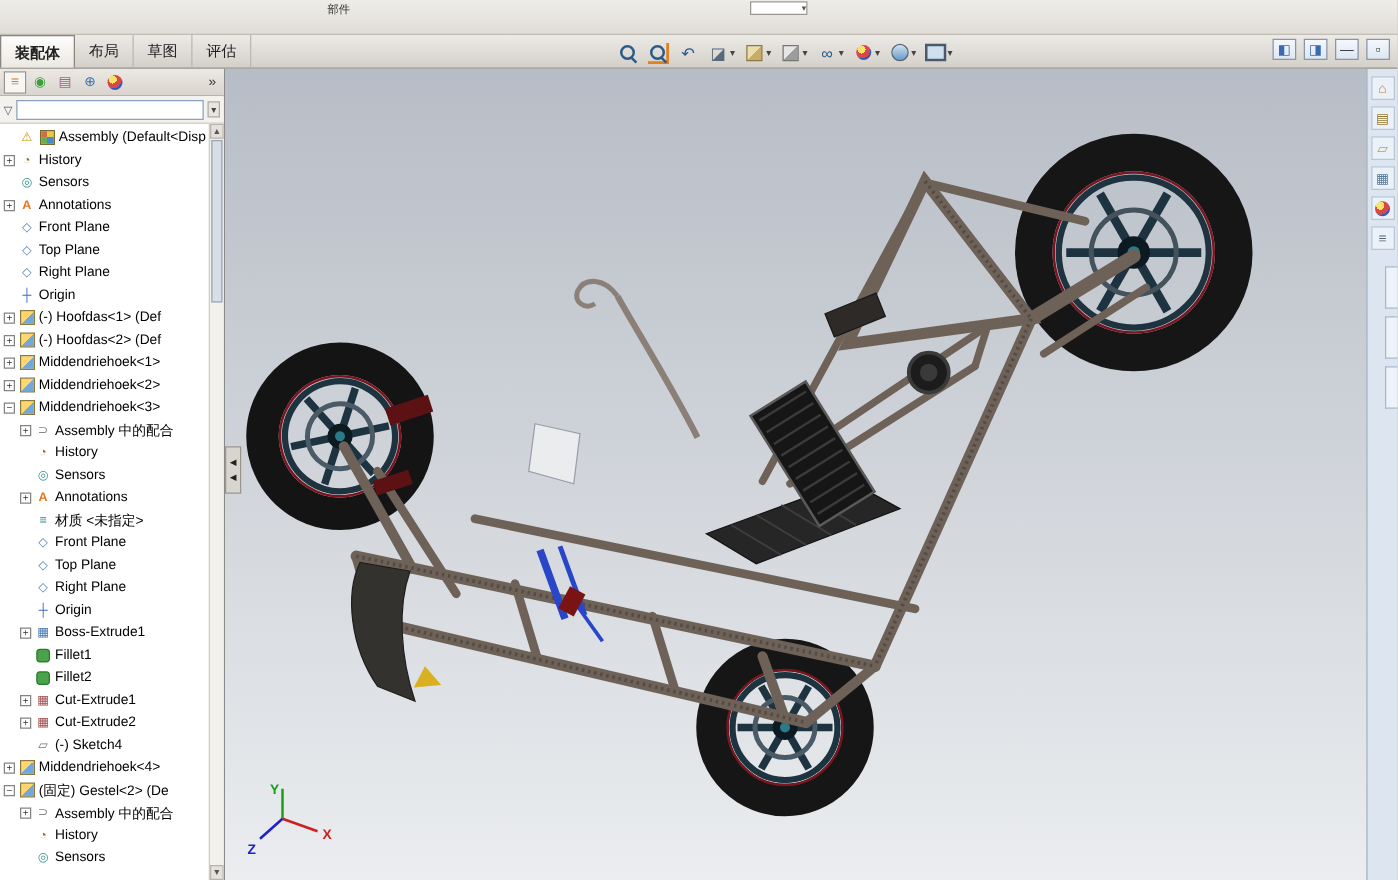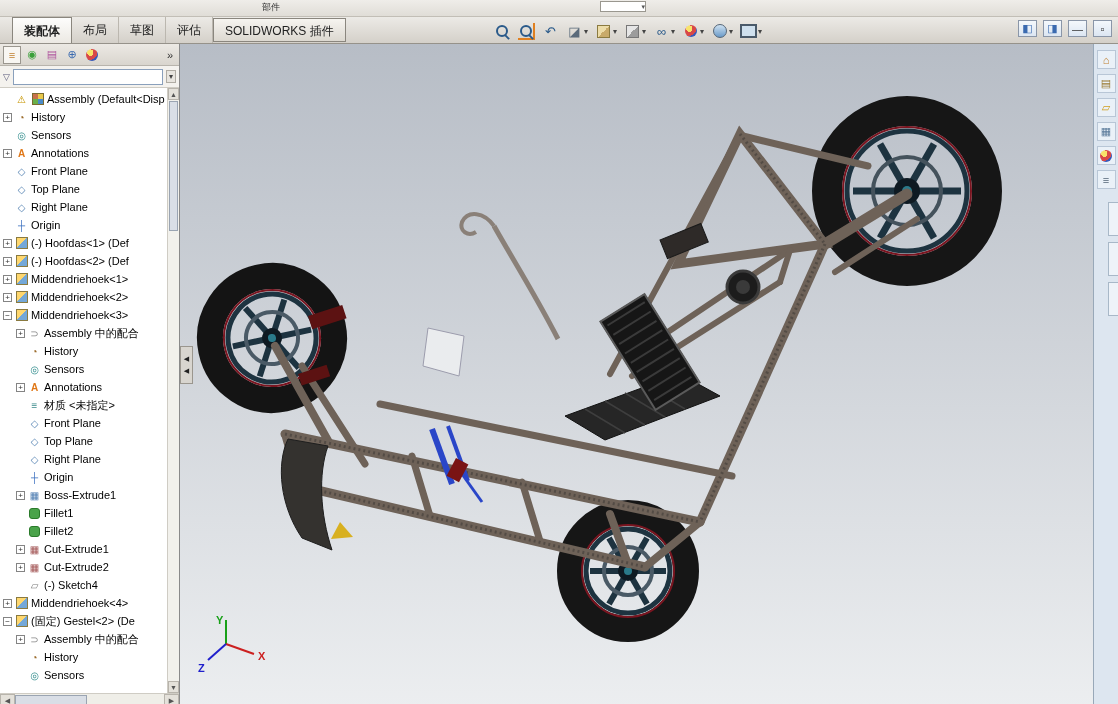--- a/index.html
+++ b/index.html
@@ -1,28 +1,28 @@
 <!DOCTYPE html>
 <html><head>
 <meta charset="utf-8">
 <style>
   * { box-sizing: border-box; margin:0; padding:0; }
   html,body { width:1118px; height:704px; overflow:hidden; }
   body { font-family:"Liberation Sans", sans-serif; font-size:12px; background:#d6d3ce; position:relative; }
 
   
-  .menubar { height:17px; background:linear-gradient(#efede9,#e0ddd7); border-bottom:1px solid #c2beb6;
+  .menubar { height:28px; background:linear-gradient(#efede9,#e0ddd7); border-bottom:1px solid #c2beb6;
              position:relative; font-size:9px; color:#333; }
   .menu-item { position:absolute; left:262px; top:1px; }
   .mini-combo { position:absolute; left:600px; top:1px; width:46px; height:11px; background:#fff;
                 border:1px solid #9a978f; display:flex; justify-content:flex-end; align-items:center; font-size:7px; color:#555; }
 
   
   .tabrow { height:27px; background:linear-gradient(#eceae6,#d4d0c9); border-bottom:1px solid #96928a;
-            position:relative; display:flex; align-items:stretch;padding-left:12px; }
+            position:relative; display:flex; align-items:stretch; }
   .tabs { display:flex; align-items:stretch; }
   .tab { padding:5px 11px 0 11px; font-size:12px; color:#222; border-right:1px solid #bbb7af; cursor:default; white-space:nowrap; }
   .tab.active { background:linear-gradient(#fdfdfc,#ecrea 90%); background:linear-gradient(#fdfdfc,#ece9e3);
                 border:1px solid #8a867e; border-bottom:none; font-weight:bold; }
   .tab.boxed { border:1px solid #8a867e; background:linear-gradient(#f6f4f0,#dcd8d0); margin:1px 2px 1px 0; padding-top:4px; }
 
   .hud { position:absolute; left:492px; top:2px; height:24px; display:flex; align-items:center; gap:3px; }
   .hud-group { display:flex; align-items:center; padding:1px 2px; border-radius:2px; }
   .caret { font-size:8px; color:#444; margin-left:1px; }
 
@@ -115,21 +115,20 @@
         <span>▾</span>
       </span>
   </div>
 
   <div class="tabrow">
     <div id="ribbon-tabs" class="tabs">
         <div class="tab active">装配体</div>
         <div class="tab">布局</div>
         <div class="tab">草图</div>
         <div class="tab">评估</div>
-        <div class="tab boxed">SOLIDWORKS 插件</div>
       </div>
     <div id="hud" class="hud">
         <span class="hud-group">
           <span class="hicon i-zoom-fit"></span>
         </span>
         <span class="hud-group">
           <span class="hicon i-zoom-area"></span>
         </span>
         <span class="hud-group">
           <span class="hicon i-previous-view" style="color: rgb(42, 90, 138);">↶</span>

